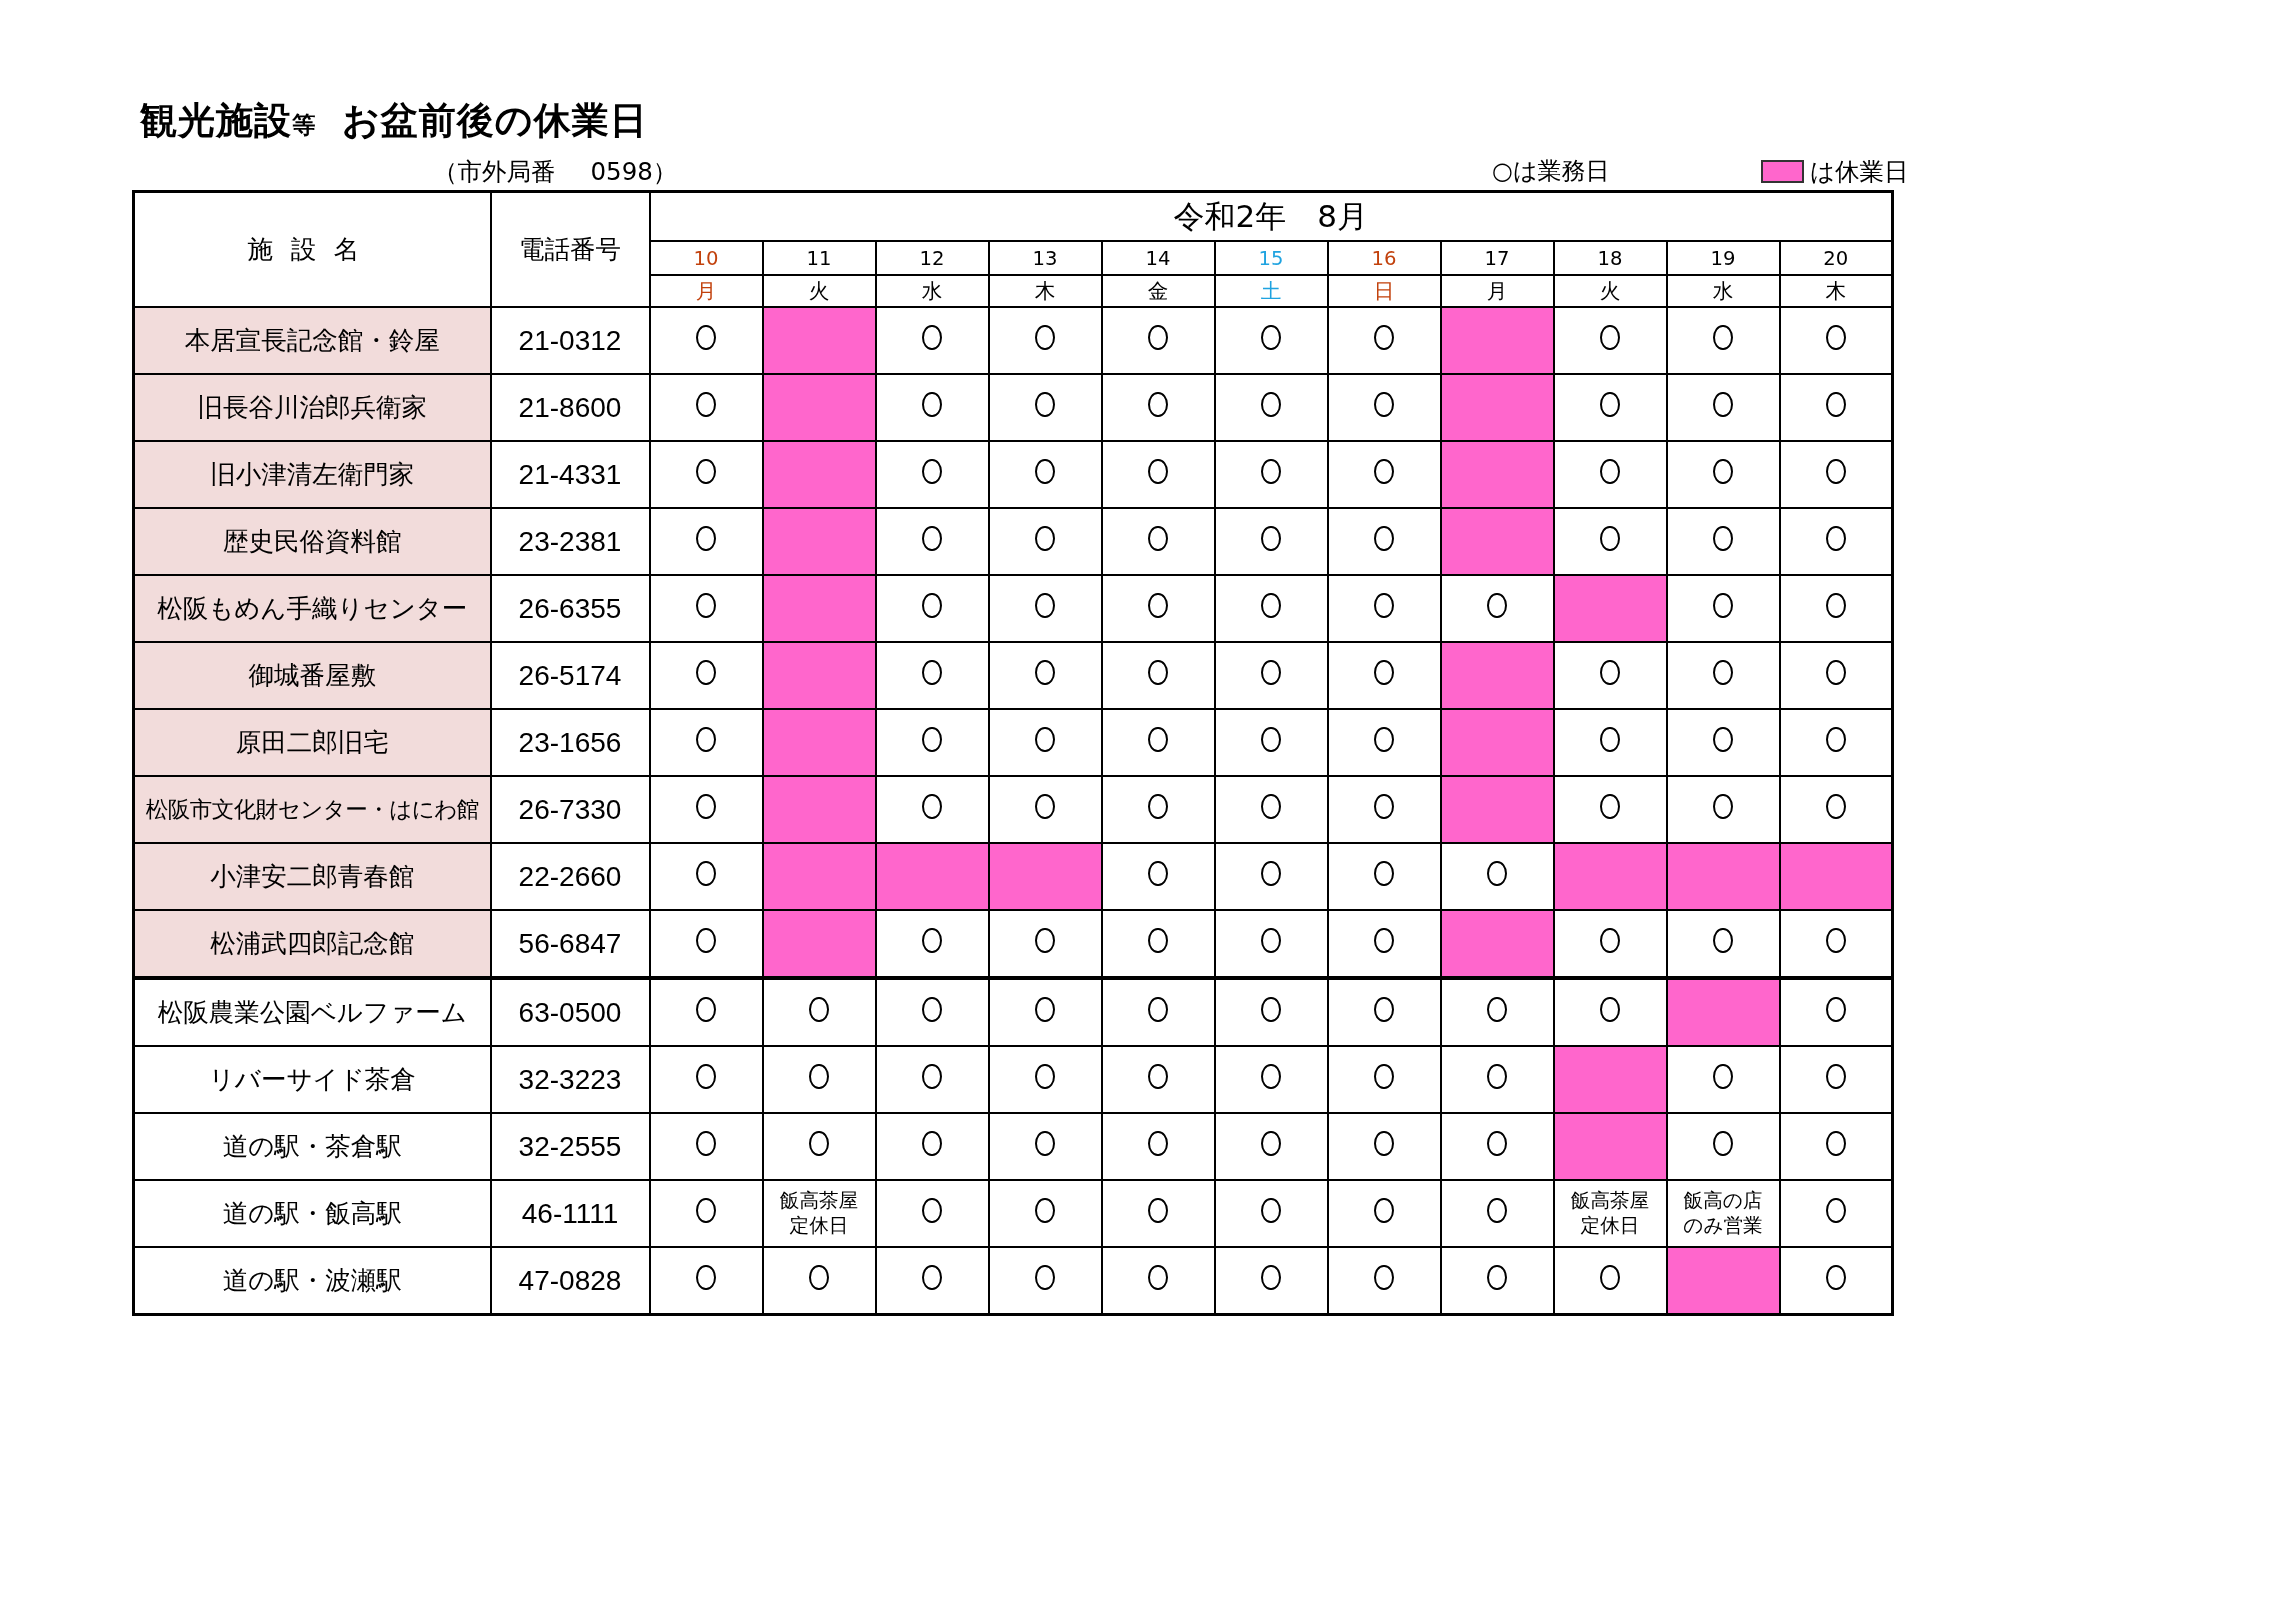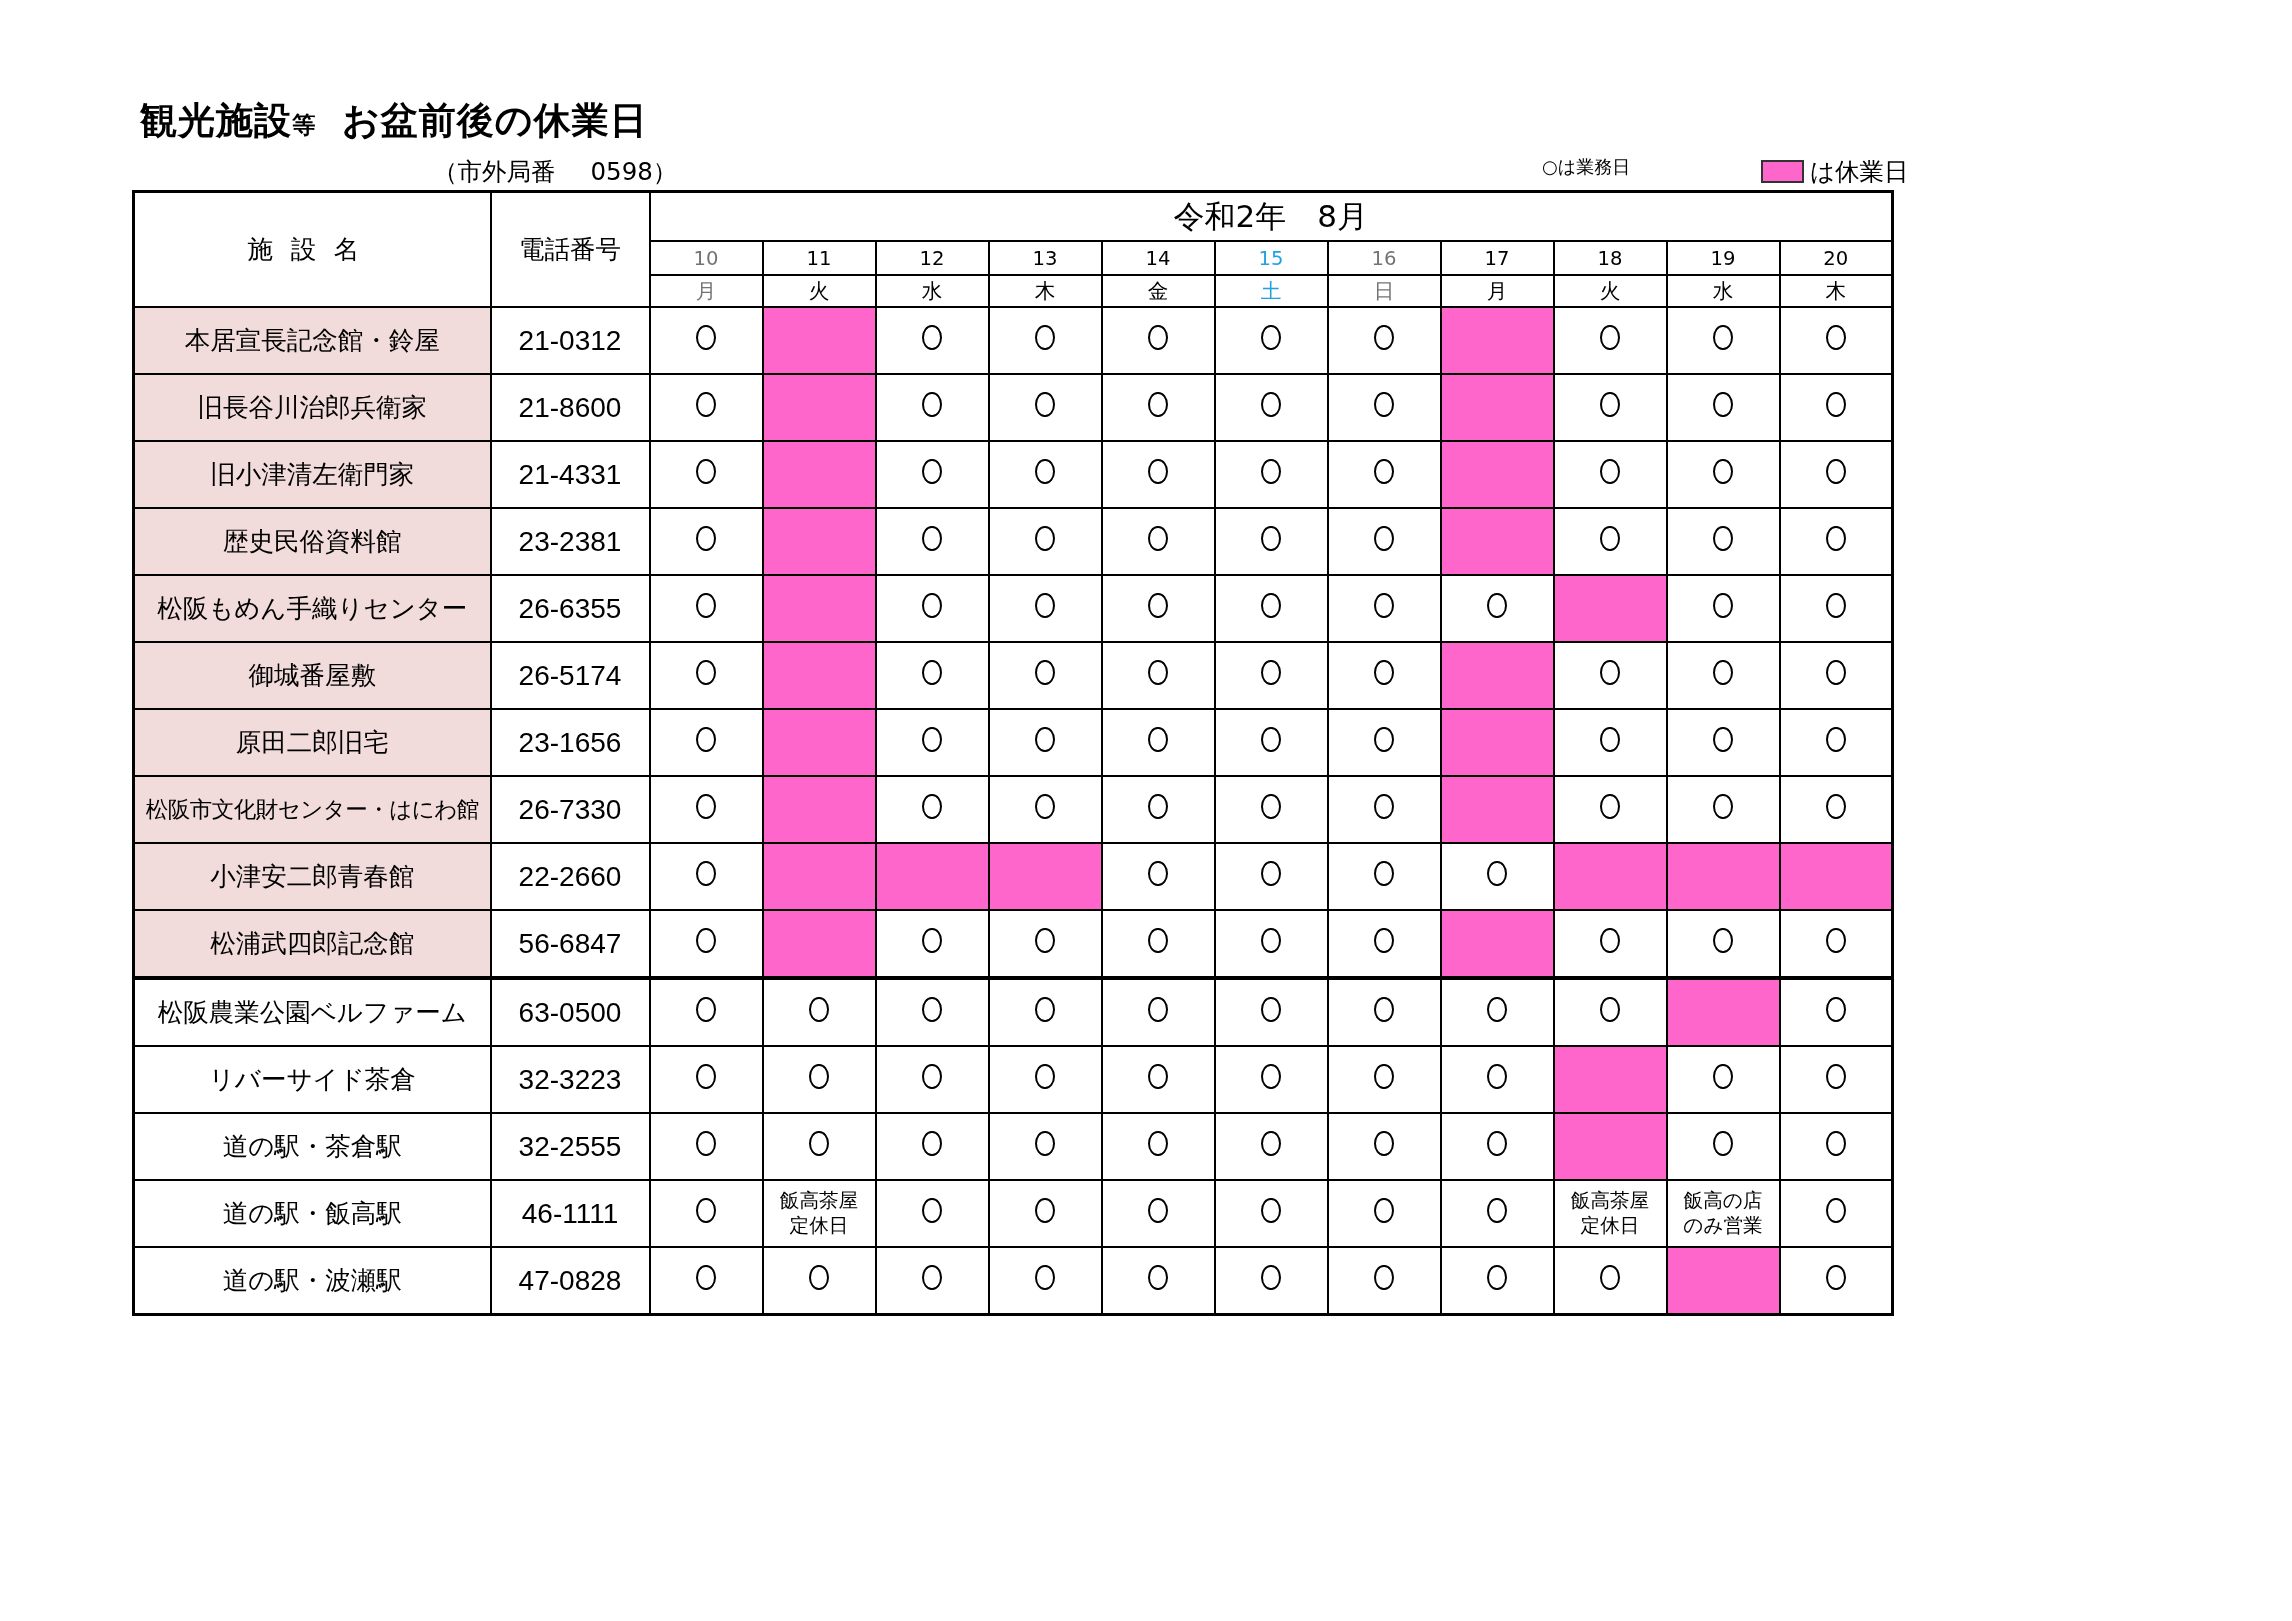--- a/index.html
+++ b/index.html
@@ -1,34 +1,34 @@
 <!DOCTYPE html>
 <html><head>
 <meta charset="utf-8">
 <style>
   html, body { margin:0; padding:0; background:#ffffff; }
   body { width:2293px; height:1621px; position:relative; font-family:"DejaVu Sans","Liberation Sans",sans-serif; color:#000; overflow:hidden; }
   .title { position:absolute; left:140px; top:96px; font-size:37px; font-weight:bold; letter-spacing:1px; white-space:nowrap; }
   .title .small { font-size:23.5px; margin-right:25.5px; }
   .subtitle { position:absolute; left:433px; top:155px; font-size:24.5px; white-space:nowrap; }
   .subtitle .code { margin-left:35px; }
-  .legend-work { position:absolute; left:1542px; top:155px; font-size:18px; white-space:nowrap; }
+  .legend-work { position:absolute; left:1492px; top:155px; font-size:24px; white-space:nowrap; }
   .legend-holiday { position:absolute; left:1721px; top:155px; font-size:24.5px; white-space:nowrap; display:flex; align-items:center;padding-left:40px; }
   .legend-swatch { display:inline-block; width:39px; height:19.6px; background:#ff66cc; border:2px solid #333; margin-right:5.9px; }
   table.sched { position:absolute; left:132px; top:190px; border-collapse:collapse; table-layout:fixed; border:3.9px solid #000; }
   table.sched td, table.sched th { border:2px solid #000; padding:0; text-align:center; vertical-align:middle; font-weight:normal; }
   col.c-name { width:357px; }
   col.c-phone { width:159px; }
   col.c-day { width:113px; }
   th.h-name, th.h-phone { font-size:25.5px; border-right:3.9px solid #000; }
   th.h-name { letter-spacing:17.6px; }
   th.h-month { height:47px; font-size:31px; font-weight:bold; }
   th.h-daynum { height:32px; font-size:19.6px; }
   th.h-weekday { height:30px; font-size:20.6px; border-bottom:2.9px solid #000; }
-  .red { color:#737373; }
+  .red { color:#c2410c; }
   .blue { color:#1fa3e0; }
   tr.row td { height:65px; }
   td.name { font-size:25.5px; white-space:nowrap; border-right:3.9px solid #000; }
   td.name.museum { background:#f2dcdb; }
   td.name.tight { font-size:22.5px; letter-spacing:-0.5px; }
   td.phone { font-size:28px; font-family:"Liberation Sans Narrow","Liberation Sans",sans-serif; border-right:3.9px solid #000; }
   td.day { font-size:25.5px; }
   td.day.closed { background:#ff66cc; }
   td.day.note { font-size:19.6px; line-height:24.5px; }
   tr.group-break td { border-top:4.9px solid #000; }

